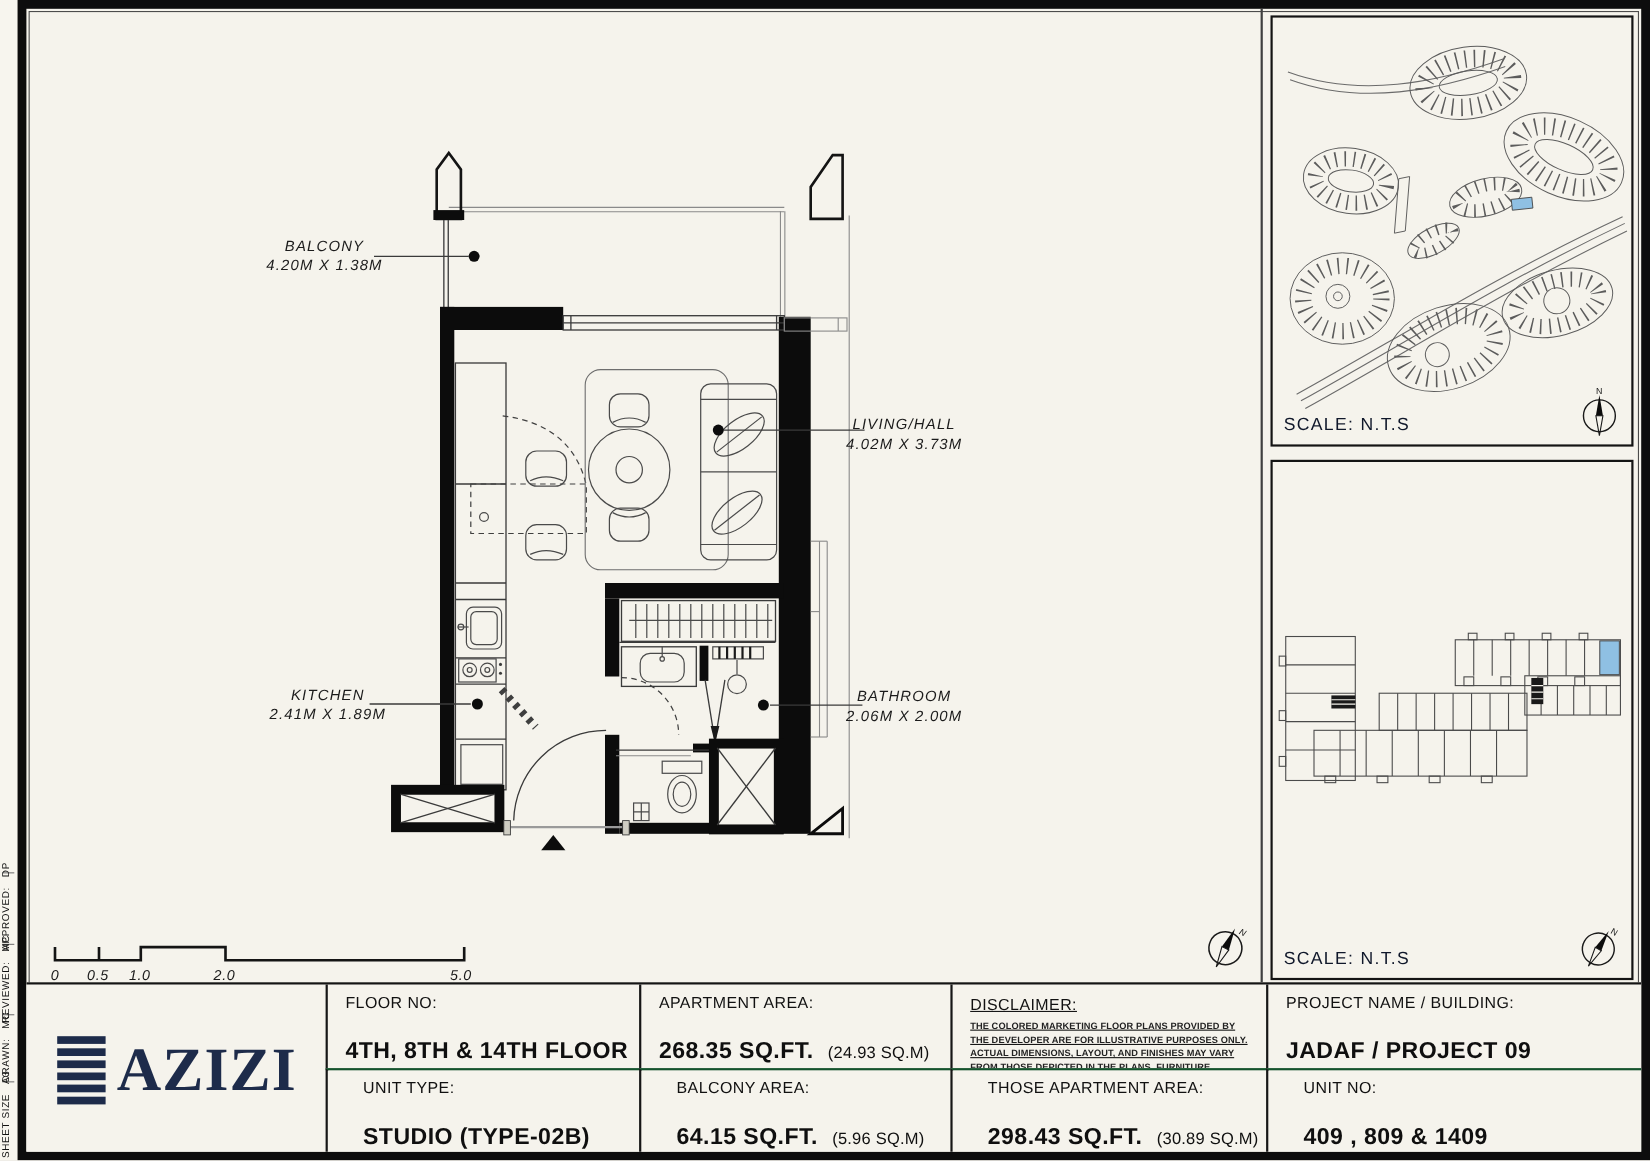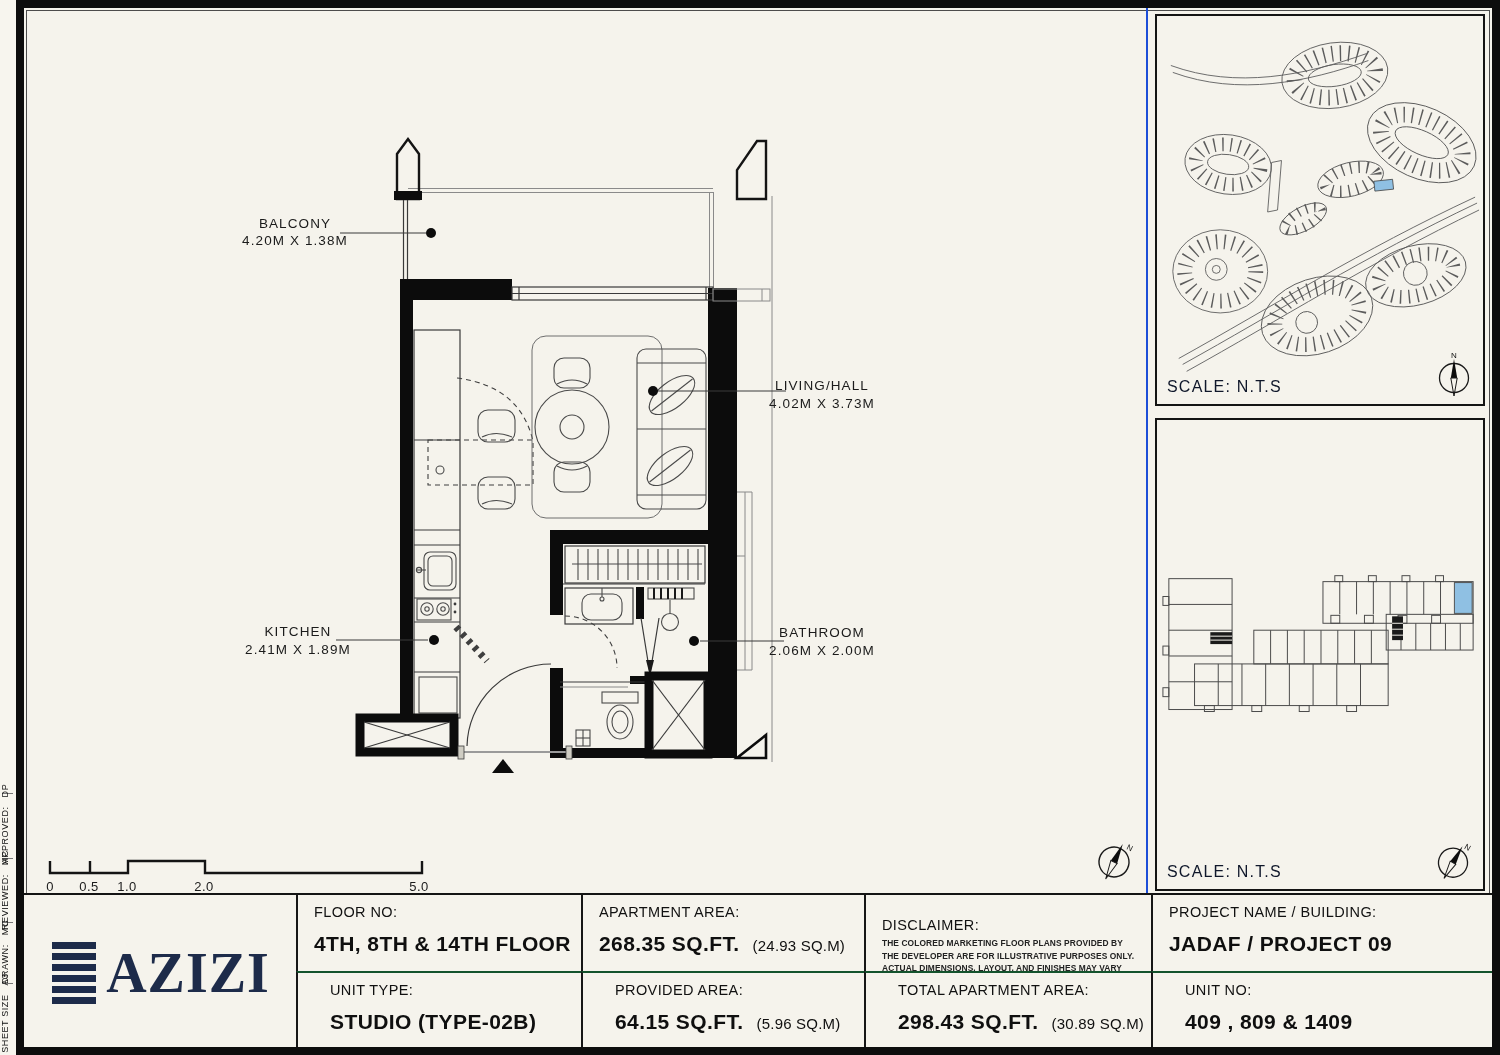--- a/index.html
+++ b/index.html
@@ -12,42 +12,42 @@
             transform:rotate(-90deg); font-size:9px; letter-spacing:.6px; color:#111; white-space:nowrap; }
   .vlabel .vval { margin-left:9px; }
   .vtick { position:absolute; left:2px; width:11px; height:1px; background:#777; }
 
   
   .frame { position:absolute; left:16px; top:0; width:1484px; height:1055px;
            border:8px solid #0d0d0d; box-sizing:border-box; background:#f5f3ec; }
   .frame-inner-line { position:absolute; inset:2px; border:1px solid #4c4c4c; pointer-events:none; }
 
   .plan-panel { position:absolute; left:0; top:0; width:1124px; height:885px;
-                border-right:2px solid #1d4ed8; box-sizing:border-box; }
+                border-right:2px solid #404040; box-sizing:border-box;font-style:italic; }
   .plan-svg { position:absolute; inset:0; width:100%; height:100%; }
 
   .right-col { position:absolute; right:0; top:0; width:342px; height:885px; box-sizing:border-box; padding:6px 5px 0 5px; }
   .map-box { position:relative; width:330px; height:392px; border:2px solid #141414; box-sizing:border-box; background:#f5f3ec; }
   .key-box { position:relative; width:330px; height:473px; border:2px solid #141414; box-sizing:border-box; background:#f5f3ec; margin-top:12px; }
   .box-svg { position:absolute; inset:0; width:100%; height:100%; }
   .scale-label { position:absolute; left:10px; bottom:8px; font-size:16px; letter-spacing:1.2px; color:#0f172a; }
   .compass-corner { position:absolute; right:8px; bottom:6px; width:42px; height:48px; }
 
   
   .title-block { position:absolute; left:0; right:0; bottom:0; height:154px; border-top:2.5px solid #141414;
                  display:grid; grid-template-columns:272px 285px 283px 287px 1fr; grid-template-rows:1fr 1fr;
                  box-sizing:border-box; background:#f5f3ec; }
   .tb-cell { border-left:2px solid #161616; padding:9px 14px 6px 16px; box-sizing:border-box; overflow:hidden; }
   .tb-cell.row2 { border-top:2px solid #14532d;padding-left:32px; }
   .logo-cell { grid-row:1 / 3; grid-column:1; border-left:none; display:flex; align-items:center; justify-content:center; }
   .tb-label { font-size:14.5px; letter-spacing:.4px; color:#111; }
-  .tb-value { font-size:21px; font-weight:bold; letter-spacing:.4px; color:#0f0f0f; margin-top:12px; white-space:nowrap; }
+  .tb-value { font-size:21px; font-weight:bold; letter-spacing:.4px; color:#0f0f0f; margin-top:24px; white-space:nowrap; }
   .tb-metric { font-size:15px; font-weight:normal; margin-left:13px; letter-spacing:.2px; }
   .tb-disc-text { font-size:8.4px; line-height:1.5; font-weight:bold; color:#222; margin-top:4px; letter-spacing:.1px; }
-  .disc-cell { padding-top:22px; }
+  .disc-cell { padding-top:11px;text-decoration:underline; }
 
   
   .logo { display:flex; align-items:center;justify-content:center; }
   .logo-bars { display:flex; flex-direction:column; gap:4px; margin-right:10px; }
   .logo-bar { width:44px; height:7px; background:#1d2b4a; }
   .logo-text { font-family:"Liberation Serif", serif; font-weight:bold; font-size:56px; color:#1d2b4a; letter-spacing:1px; line-height:1; }
 
   
   svg text { font-family:"Liberation Sans", sans-serif; }
   .wall { fill:#0c0c0c; stroke:none; }
@@ -497,25 +497,25 @@
       <div class="tb-cell" style="grid-column:5;grid-row:1">
         <div class="tb-label">PROJECT NAME / BUILDING:</div>
         <div class="tb-value">JADAF / PROJECT 09</div>
       </div>
 
       <div class="tb-cell row2" style="grid-column:2;grid-row:2">
         <div class="tb-label">UNIT TYPE:</div>
         <div class="tb-value">STUDIO (TYPE-02B)</div>
       </div>
       <div class="tb-cell row2" style="grid-column:3;grid-row:2">
-        <div class="tb-label">PROVIDED AREA:</div>
+        <div class="tb-label">BALCONY AREA:</div>
         <div class="tb-value"><span>64.15 SQ.FT.</span><span class="tb-metric">(5.96 SQ.M)</span></div>
       </div>
       <div class="tb-cell row2" style="grid-column:4;grid-row:2">
-        <div class="tb-label">TOTAL APARTMENT AREA:</div>
+        <div class="tb-label">THOSE APARTMENT AREA:</div>
         <div class="tb-value"><span>298.43 SQ.FT.</span><span class="tb-metric">(30.89 SQ.M)</span></div>
       </div>
       <div class="tb-cell row2" style="grid-column:5;grid-row:2">
         <div class="tb-label">UNIT NO:</div>
         <div class="tb-value">409 , 809 &amp; 1409</div>
       </div>
     </div>
   </div>
 </div>
 

